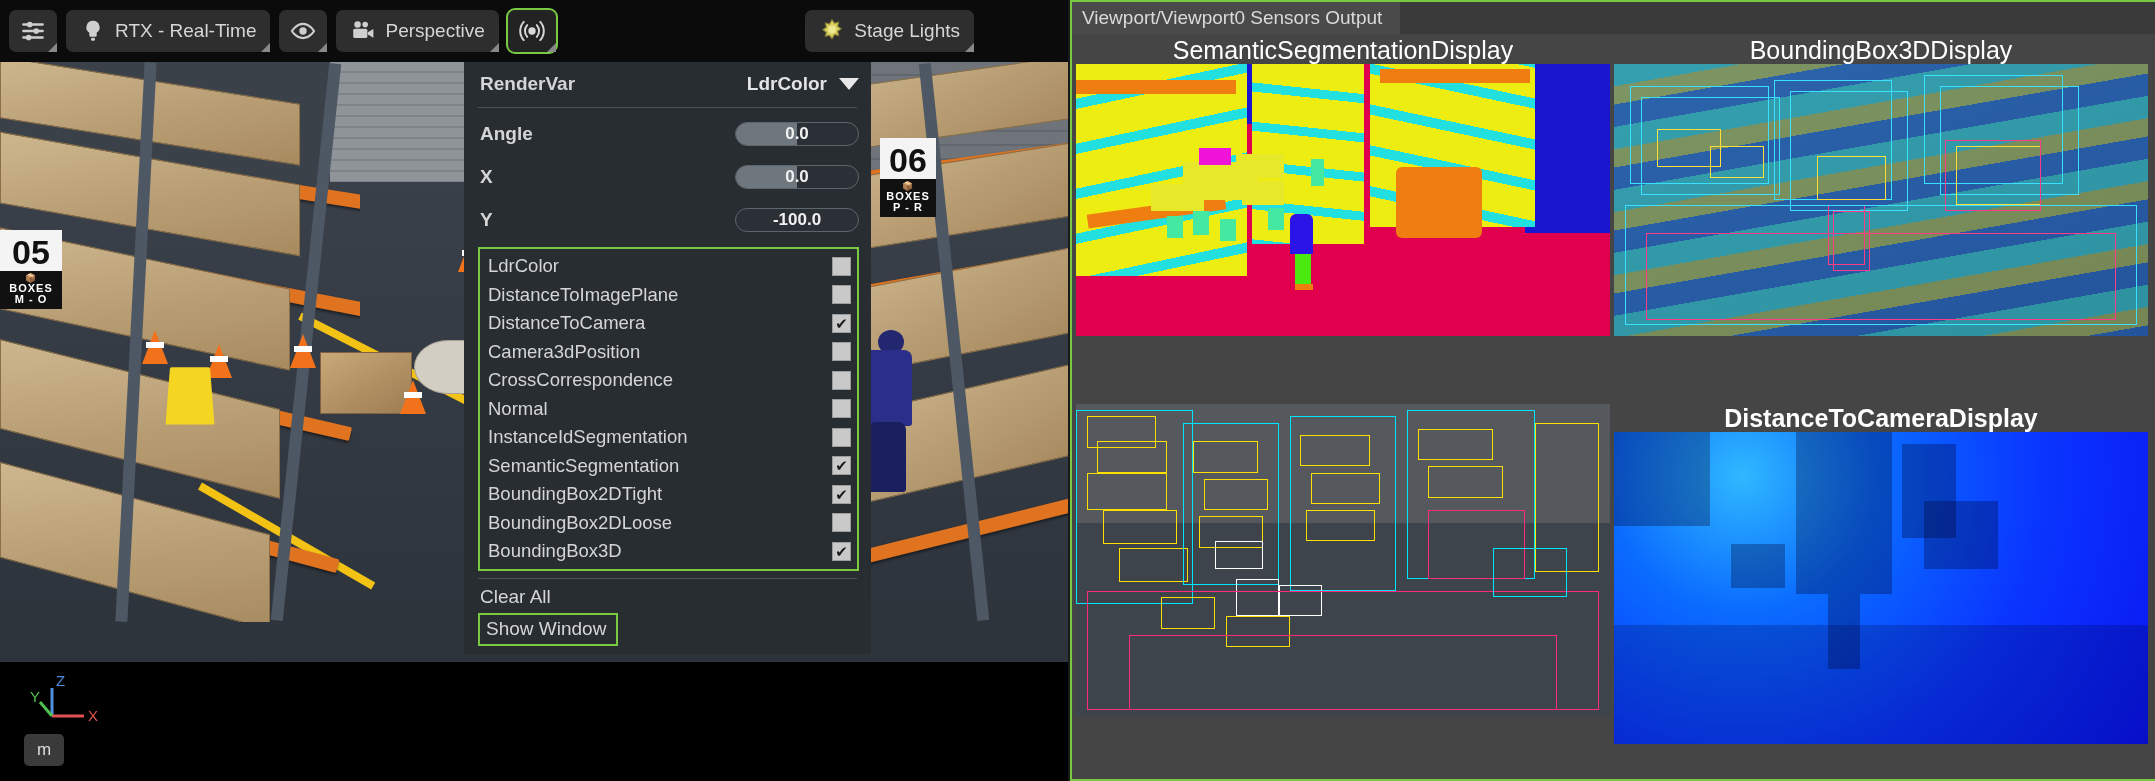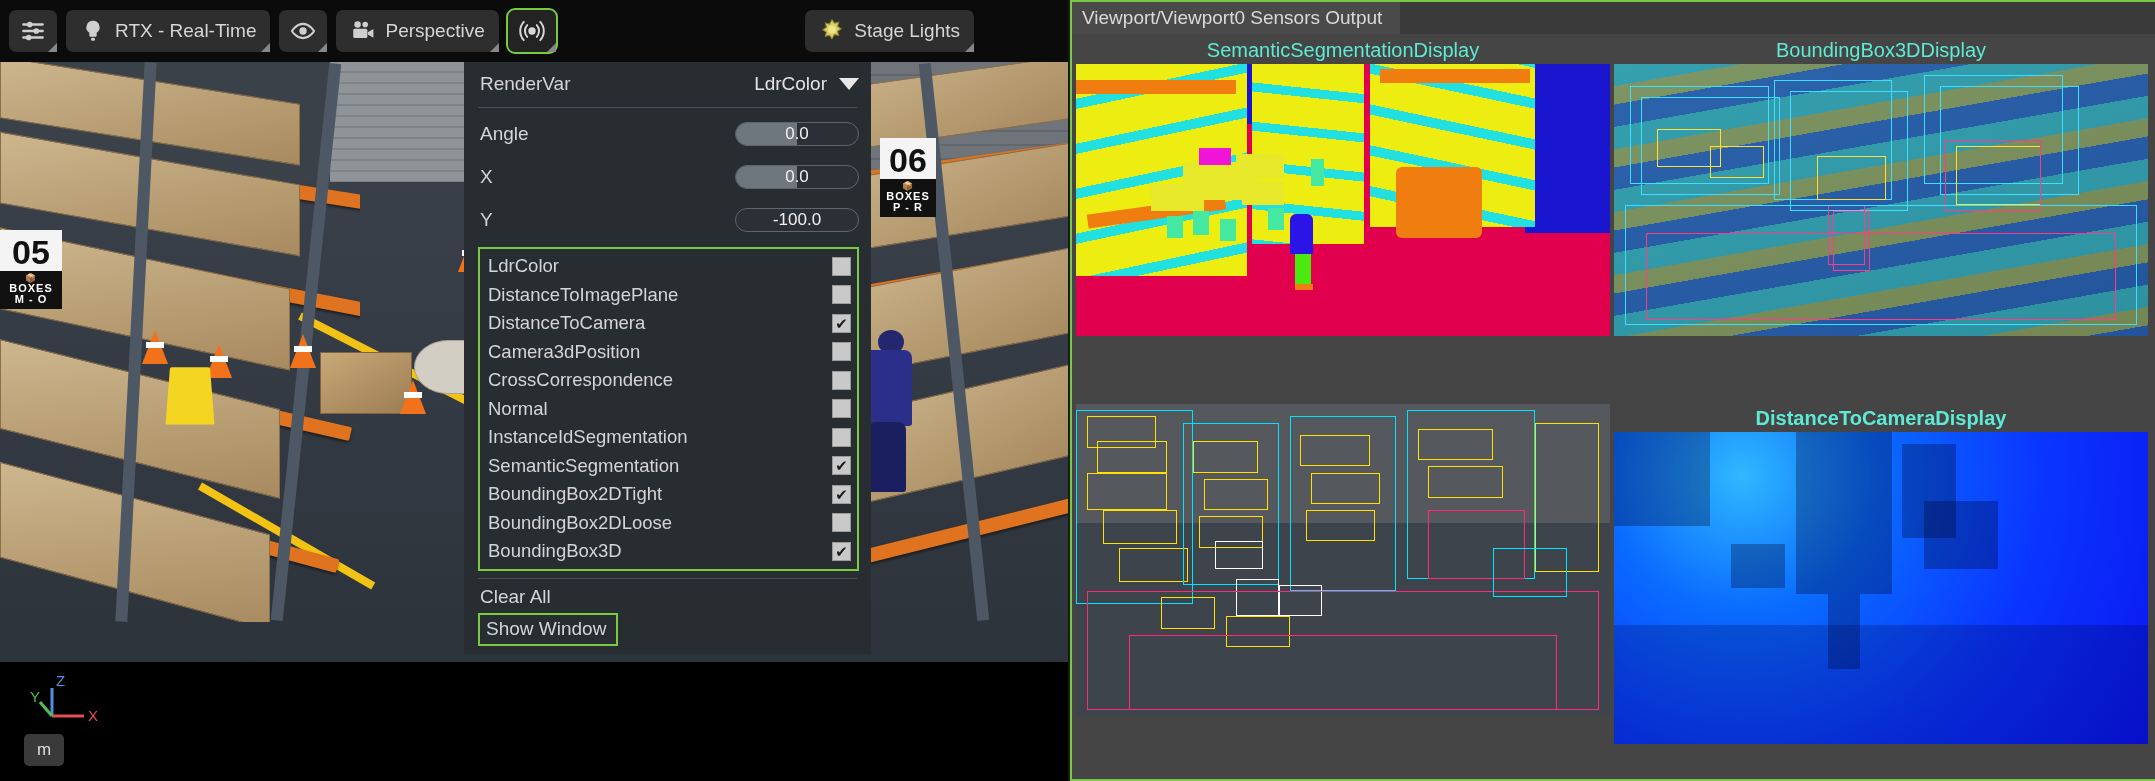--- a/index.html
+++ b/index.html
@@ -126,21 +126,21 @@
 
   
   #sensor-panel {
     position: absolute; left: 464px; top: 62px; width: 407px;
     background: #282d32; z-index: 30;
     font-size: 19px; color: #d5d5d5;
     padding-bottom: 8px;
   }
   .pnl-row {
     display: flex; align-items: center; justify-content: space-between;
-    padding: 0 12px 0 16px; height: 43px;
+    padding: 0 12px 0 16px; height: 43px; font-weight: bold;
   }
   .pnl-row .lbl { color: #d5d5d5; }
   .rv-value { color: #e3e3e3; margin-right: 12px; }
   .caret {
     width: 0; height: 0; border-left: 10px solid transparent;
     border-right: 10px solid transparent; border-top: 12px solid #e8e8e8;
     cursor: pointer;
   }
   .hr-line { height: 1px; background: #4b5157; margin: 2px 14px 4px; }
   .slider {
@@ -187,21 +187,21 @@
     position: absolute; left: 0; top: 0; width: 100%; height: 32px;
     background: #3a3a3a; display: flex; align-items: center;
   }
   #right-title {
     font-size: 19px; color: #dadada; padding-left: 10px;
     background: #4a4a4a; height: 100%; display: flex; align-items: center;
     padding-right: 18px;
   }
   .quad { position: absolute; }
   .quad-title {
-    text-align: center; font-size: 20px; color: #5eead4;
+    text-align: center; font-size: 25px; color: #ffffff;
     height: 28px; line-height: 28px;
   }
   .quad-img {
     width: 100%; height: calc(100% - 28px); overflow: hidden; position: relative;
   }
 
   
   .seg { background: #e0004d; }
   .seg .sky { position:absolute; left:28%; top:0; width:26%; height:22%; background:#1a16d0; }
   .seg .skyR { position:absolute; right:0; top:0; width:16%; height:62%; background:#1a16d0; }

